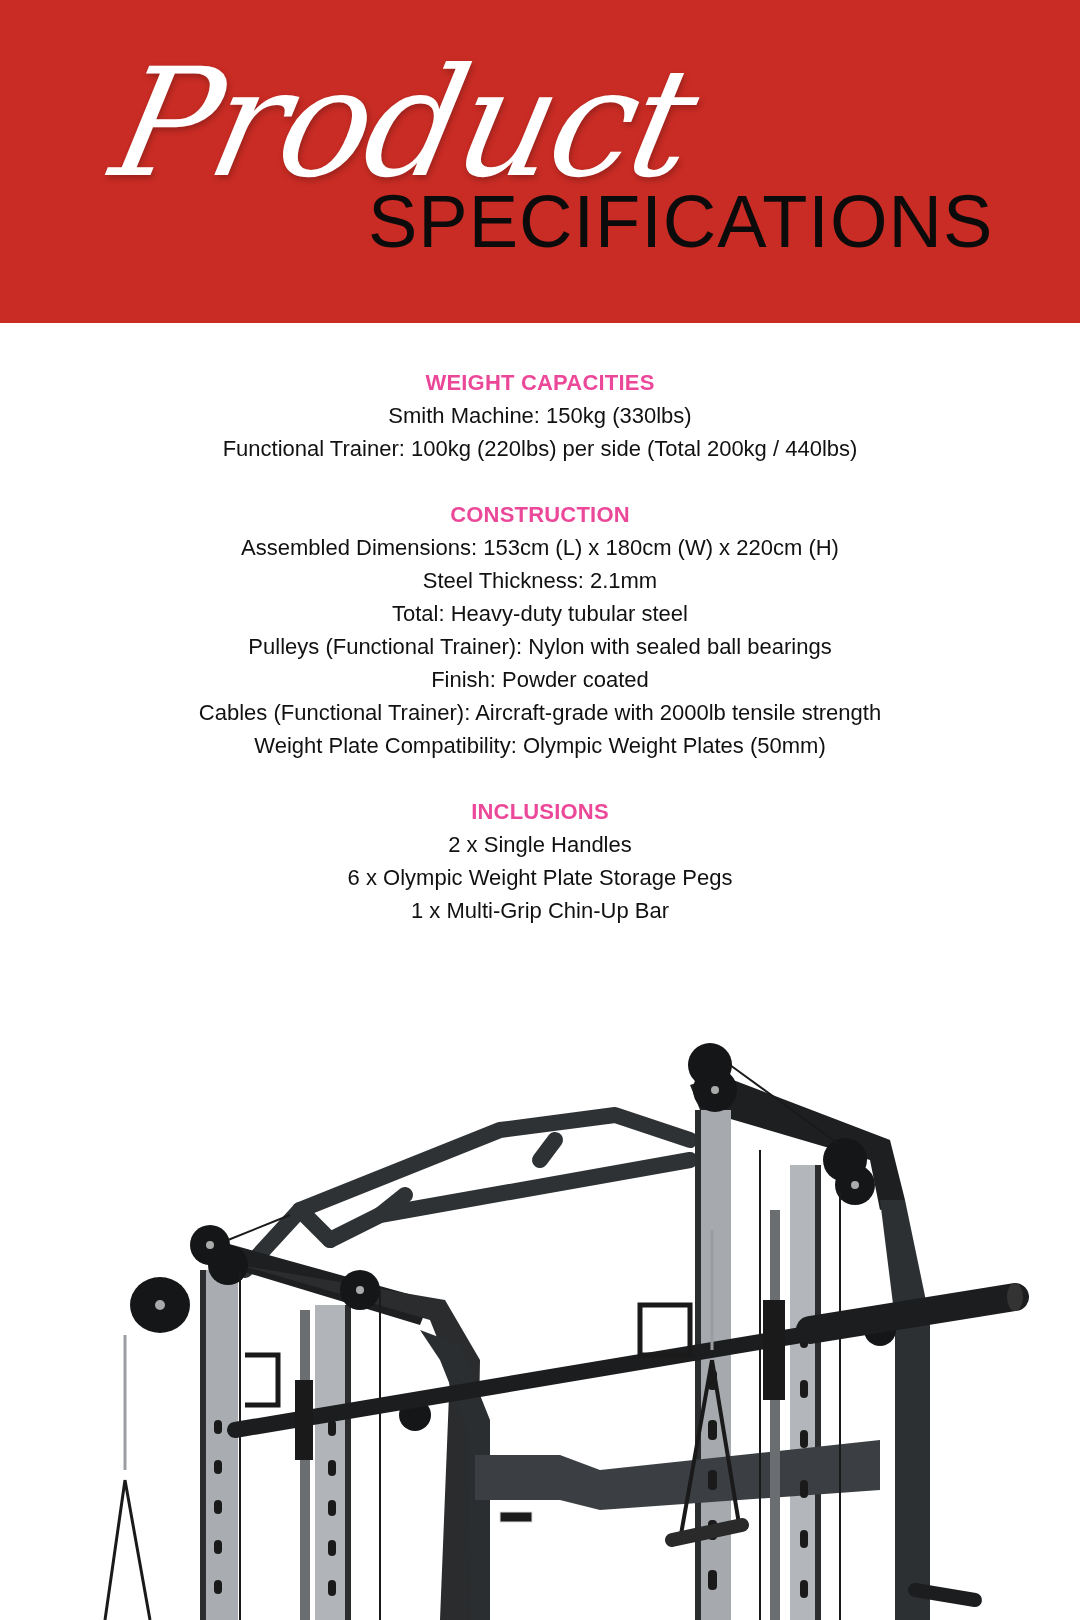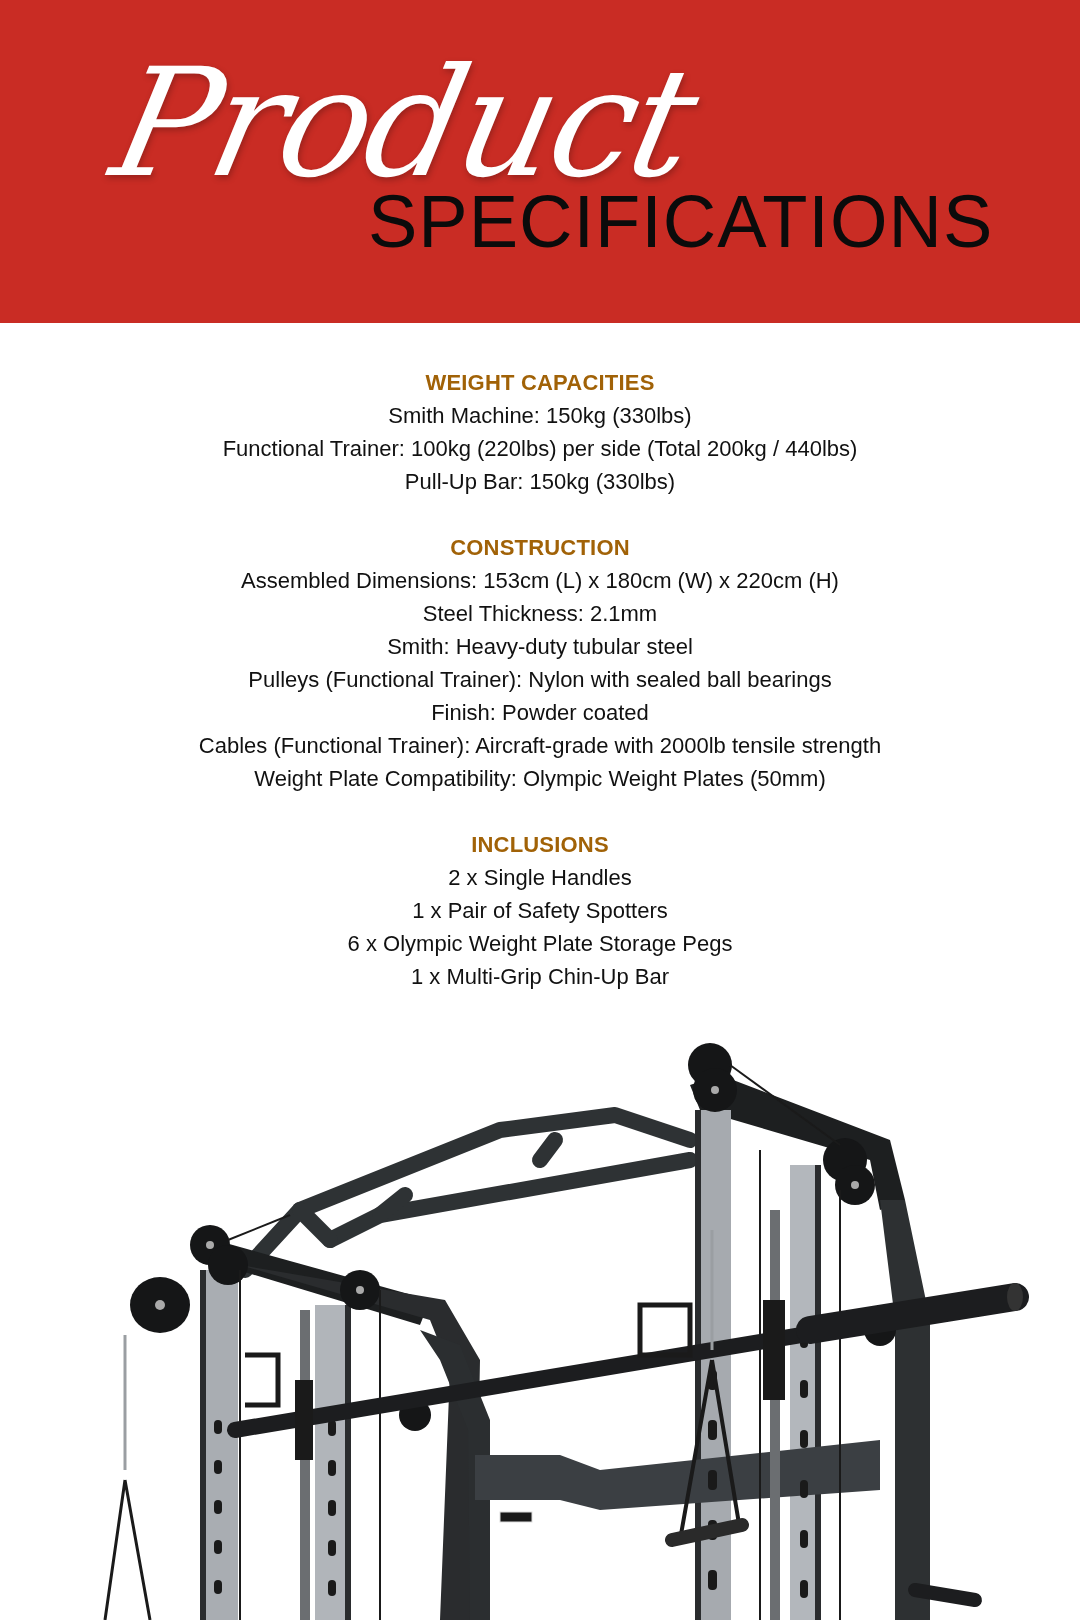--- a/index.html
+++ b/index.html
@@ -33,21 +33,21 @@
       letter-spacing: 1px;
       z-index: 2;
     }
     .content {
       position: absolute; left: 0; top: 366px; width: 1080px;
       text-align: center;
       color: #111;
     }
     .section { margin-bottom: 33px; }
     .section-title {
-      color: #a16207; font-weight: 700; font-size: 22px;
+      color: #ec4899; font-weight: 700; font-size: 22px;
       line-height: 33px; letter-spacing: 0.2px;
     }
     .row { font-size: 22px; line-height: 33px; }
     .row .k { font-weight: 400; }
     .row .v { font-weight: 400; }
     .product {
       position: absolute; left: 0; top: 1035px; width: 1080px; height: 585px;
     }
   </style>
 </head>
@@ -56,38 +56,36 @@
 <div class="banner">
   <div class="script-title">Product</div>
   <div class="spec-title">SPECIFICATIONS</div>
 </div>
 
 <div class="content">
   <div class="section">
     <div class="section-title">WEIGHT CAPACITIES</div>
     <div class="row"><span class="k">Smith Machine:</span> <span class="v">150kg (330lbs)</span></div>
     <div class="row"><span class="k">Functional Trainer:</span> <span class="v">100kg (220lbs) per side (Total 200kg / 440lbs)</span></div>
-    <div class="row"><span class="k">Pull-Up Bar:</span> <span class="v">150kg (330lbs)</span></div>
   </div>
 
   <div class="section">
     <div class="section-title">CONSTRUCTION</div>
     <div class="row"><span class="k">Assembled Dimensions:</span> <span class="v">153cm (L) x 180cm (W) x 220cm (H)</span></div>
     <div class="row"><span class="k">Steel Thickness:</span> <span class="v">2.1mm</span></div>
-    <div class="row"><span class="k">Smith:</span> <span class="v">Heavy-duty tubular steel</span></div>
+    <div class="row"><span class="k">Total:</span> <span class="v">Heavy-duty tubular steel</span></div>
     <div class="row"><span class="k">Pulleys (Functional Trainer):</span> <span class="v">Nylon with sealed ball bearings</span></div>
     <div class="row"><span class="k">Finish:</span> <span class="v">Powder coated</span></div>
     <div class="row"><span class="k">Cables (Functional Trainer):</span> <span class="v">Aircraft-grade with 2000lb tensile strength</span></div>
     <div class="row"><span class="k">Weight Plate Compatibility:</span> <span class="v">Olympic Weight Plates (50mm)</span></div>
   </div>
 
   <div class="section">
     <div class="section-title">INCLUSIONS</div>
     <div class="row"><span class="k">2 x</span> <span class="v">Single Handles</span></div>
-    <div class="row"><span class="k">1 x</span> <span class="v">Pair of Safety Spotters</span></div>
     <div class="row"><span class="k">6 x</span> <span class="v">Olympic Weight Plate Storage Pegs</span></div>
     <div class="row"><span class="k">1 x</span> <span class="v">Multi-Grip Chin-Up Bar</span></div>
   </div>
 </div>
 
 <div class="product">
   <svg width="1080" height="585" viewBox="0 1035 1080 585" xmlns="http://www.w3.org/2000/svg">
 
     <g fill="none" stroke="#2e3234" stroke-width="16" stroke-linecap="round" stroke-linejoin="round">
       <path d="M245 1270 L300 1210 L500 1130 L615 1115 L690 1140"></path>

